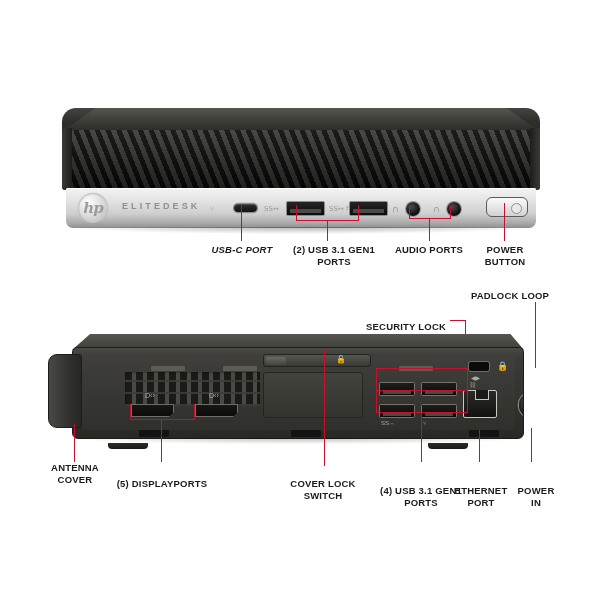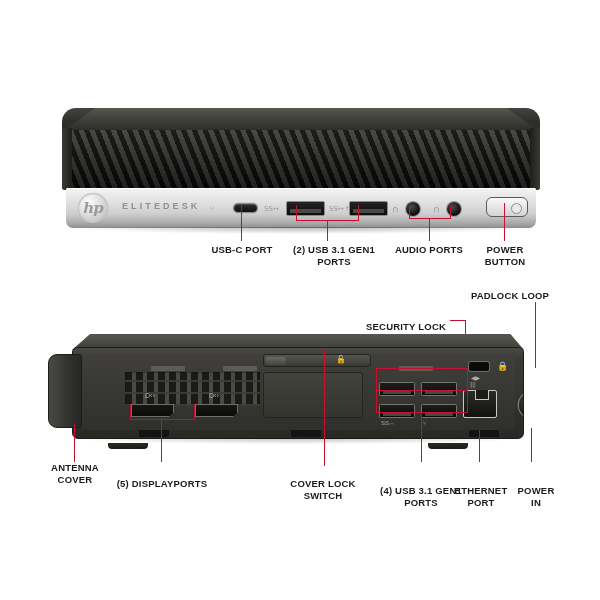--- a/index.html
+++ b/index.html
@@ -296,21 +296,21 @@
   <div class="lead lead-v" style="left:296px; top:205px; height:16px;"></div>
   <div class="lead lead-v" style="left:358px; top:205px; height:16px;"></div>
   <div class="lead lead-h" style="left:296px; top:220px; width:63px;"></div>
   <div class="lead lead-v" style="left:327px; top:220px; height:21px;"></div>
   <div class="lead lead-v" style="left:409px; top:205px; height:14px;"></div>
   <div class="lead lead-v" style="left:450px; top:205px; height:14px;"></div>
   <div class="lead lead-h" style="left:409px; top:218px; width:42px;"></div>
   <div class="lead lead-v" style="left:429px; top:218px; height:23px;"></div>
   <div class="lead lead-v" style="left:504px; top:203px; height:38px;"></div>
 
-  <div class="callout" style="left:196px; top:244px; width:92px;">USB-C PORT</div>
+  <div class="callout" style="left:196px; top:244px; width:92px;font-style:italic;">USB-C PORT</div>
   <div class="callout" style="left:280px; top:244px; width:96px;margin-left:6px;">(2) USB 3.1 GEN1
 PORTS</div>
   <div class="callout" style="left:384px; top:244px; width:90px;">AUDIO PORTS</div>
   <div class="callout" style="left:474px; top:244px; width:62px;">POWER
 BUTTON</div>
 
   <div class="callout" style="left:455px; top:290px; width:110px; text-align:center;">PADLOCK LOOP</div>
   <div class="callout" style="left:366px; top:321px; width:96px; text-align:left;">SECURITY LOCK</div>
 
   <div class="lead lead-h" style="left:450px; top:320px; width:16px;"></div>

